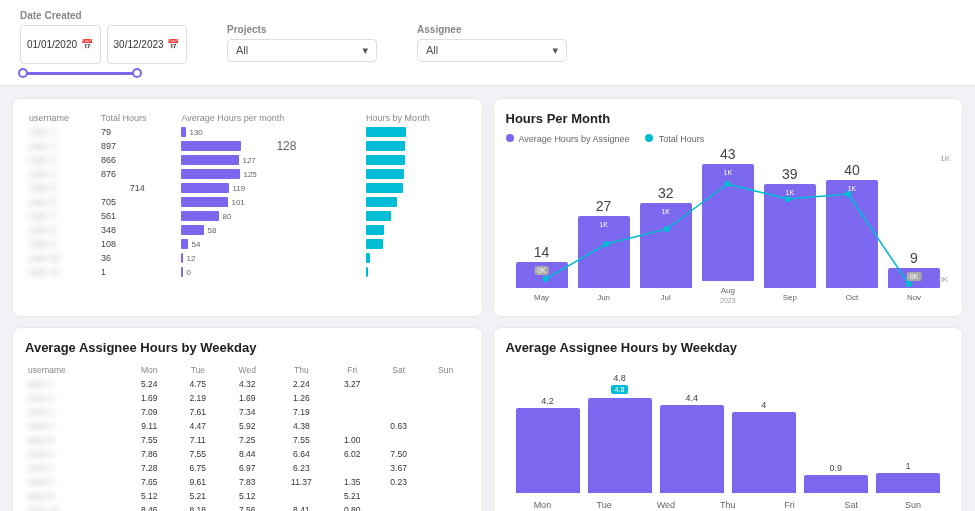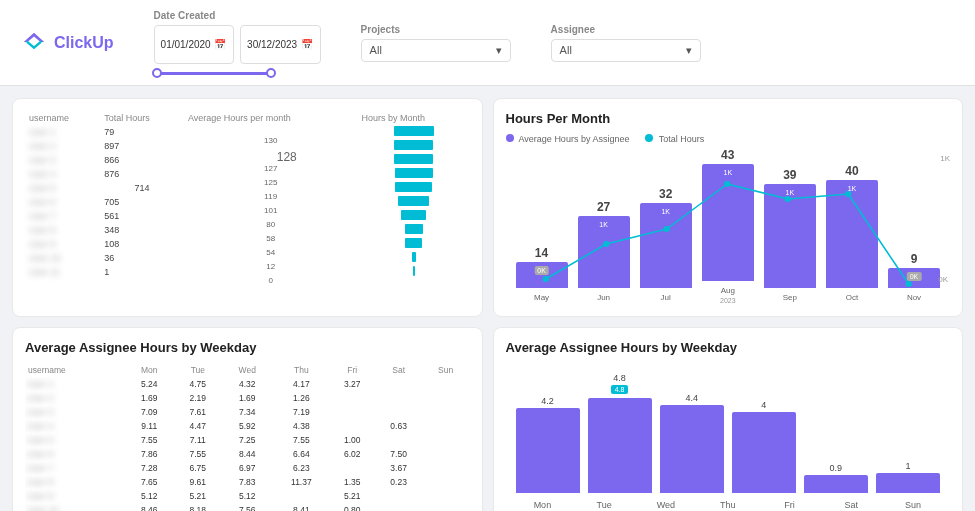--- a/index.html
+++ b/index.html
@@ -158,23 +158,22 @@
     .blue-bar {
       height: 10px;
       background: #00bcd4;
       border-radius: 1px;
       display: inline-block;
     }
 
     .bar-row {
       display: flex;
       align-items: center;
-      gap: 10px;
+      gap: 3px;
       height: 12px;
-      flex-direction: column;
     }
 
     
     .chart-legend {
       display: flex;
       gap: 16px;
       font-size: 9px;
       color: #666;
       margin-bottom: 10px;
     }
@@ -198,23 +197,23 @@
 
     .bar-group {
       display: flex;
       flex-direction: column;
       align-items: center;
       gap: 2px;
       flex: 1;
     }
 
     .bar-value {
-      font-size: 12px;
+      font-size: 14px;
       color: #444;
-      font-weight: 700;
+      font-weight: 400;
     }
 
     .chart-bar {
       background: #7b68ee;
       width: 100%;
       border-radius: 2px 2px 0 0;
       position: relative;
       min-width: 30px;
     }
 
@@ -340,27 +339,20 @@
     .blurred-text {
       filter: blur(3px);
       color: #aaa;
       font-size: 9px;
     }
   </style>
 </head>
 <body>
 
 <div class="top-bar">
-  <div class="logo">
-    <svg class="logo-icon" viewBox="0 0 30 30" width="28" height="28">
-      <path d="M15 4 L26 14 L22 14 L15 8 L8 14 L4 14 Z" fill="#7b68ee"></path>
-      <path d="M8 14 L15 20 L22 14" fill="none" stroke="#00bcd4" stroke-width="2.5" stroke-linecap="round"></path>
-    </svg>
-    <span>ClickUp</span>
-  </div>
 
   <div class="filter-group">
     <span class="filter-label">Date Created</span>
     <div class="date-range">
       <div class="date-input">
         <span>01/01/2020</span>
         <span style="font-size:10px;">📅</span>
       </div>
       <div class="date-input">
         <span>30/12/2023</span>
@@ -675,21 +667,21 @@
             <th>Sat</th>
             <th>Sun</th>
           </tr>
         </thead>
         <tbody>
           <tr>
             <td><span class="blurred-text">User 1</span></td>
             <td class="cool">5.24</td>
             <td class="cool">4.75</td>
             <td class="cool">4.32</td>
-            <td class="cool">4.17</td>
+            <td class="cool">2.24</td>
             <td class="cool">3.27</td>
             <td class="cool"></td>
             <td></td>
           </tr>
           <tr>
             <td><span class="blurred-text">User 2</span></td>
             <td class="cold">1.69</td>
             <td class="cold">2.19</td>
             <td class="cold">1.69</td>
             <td class="cold">1.26</td>

